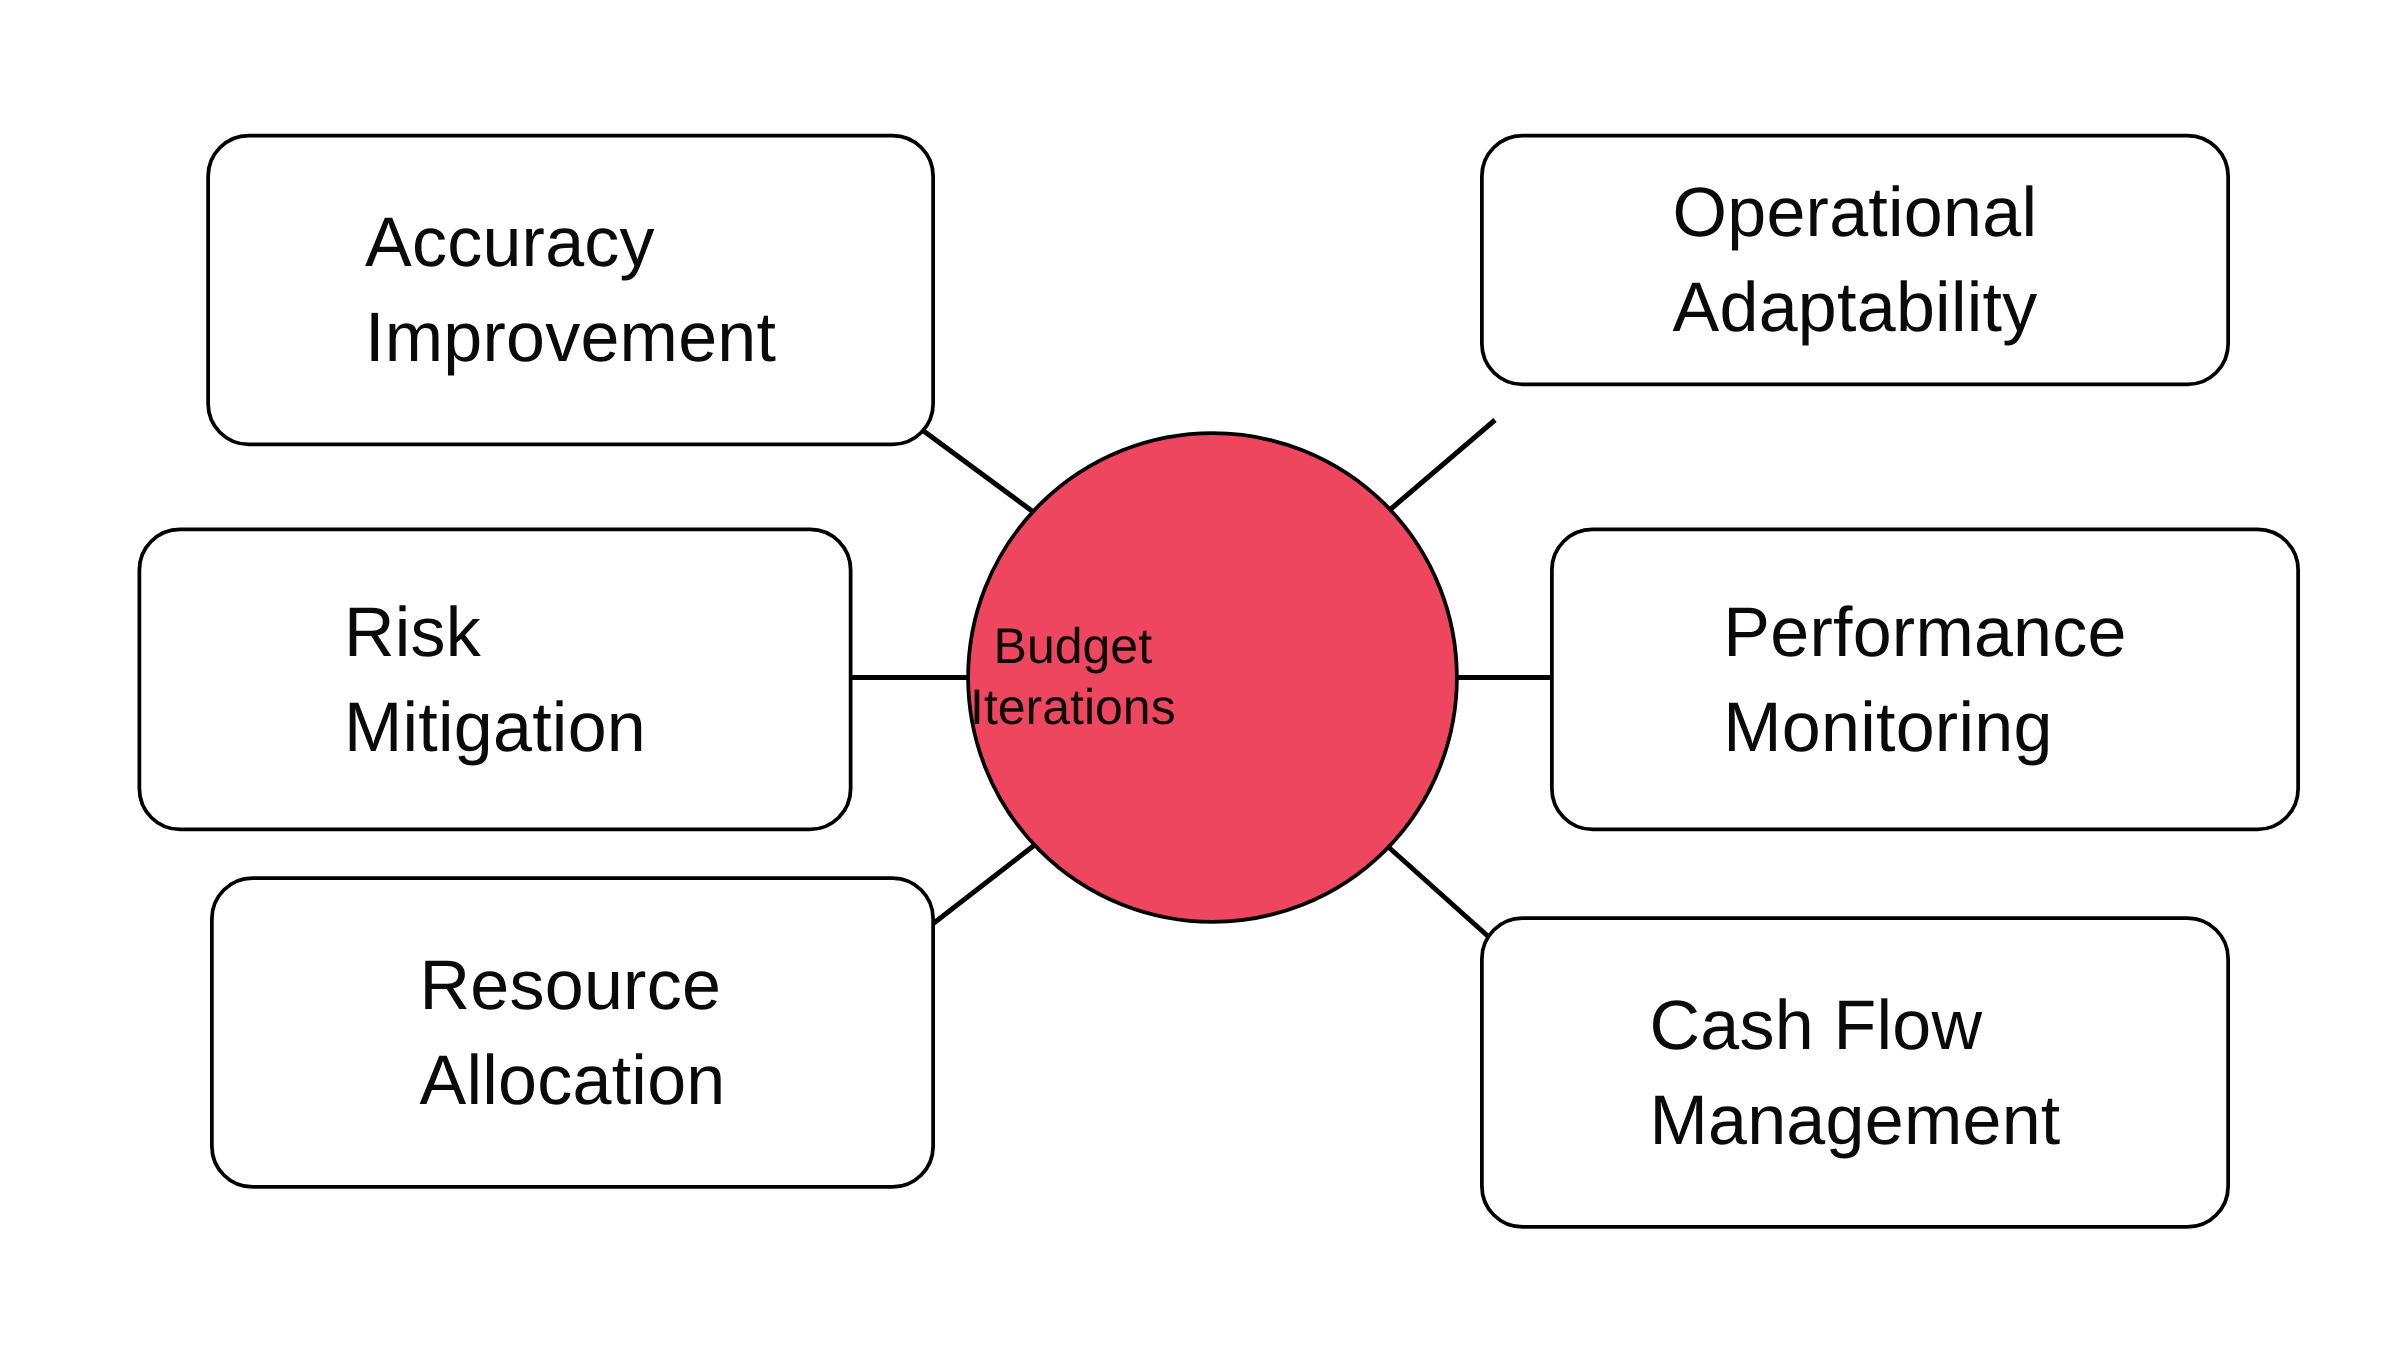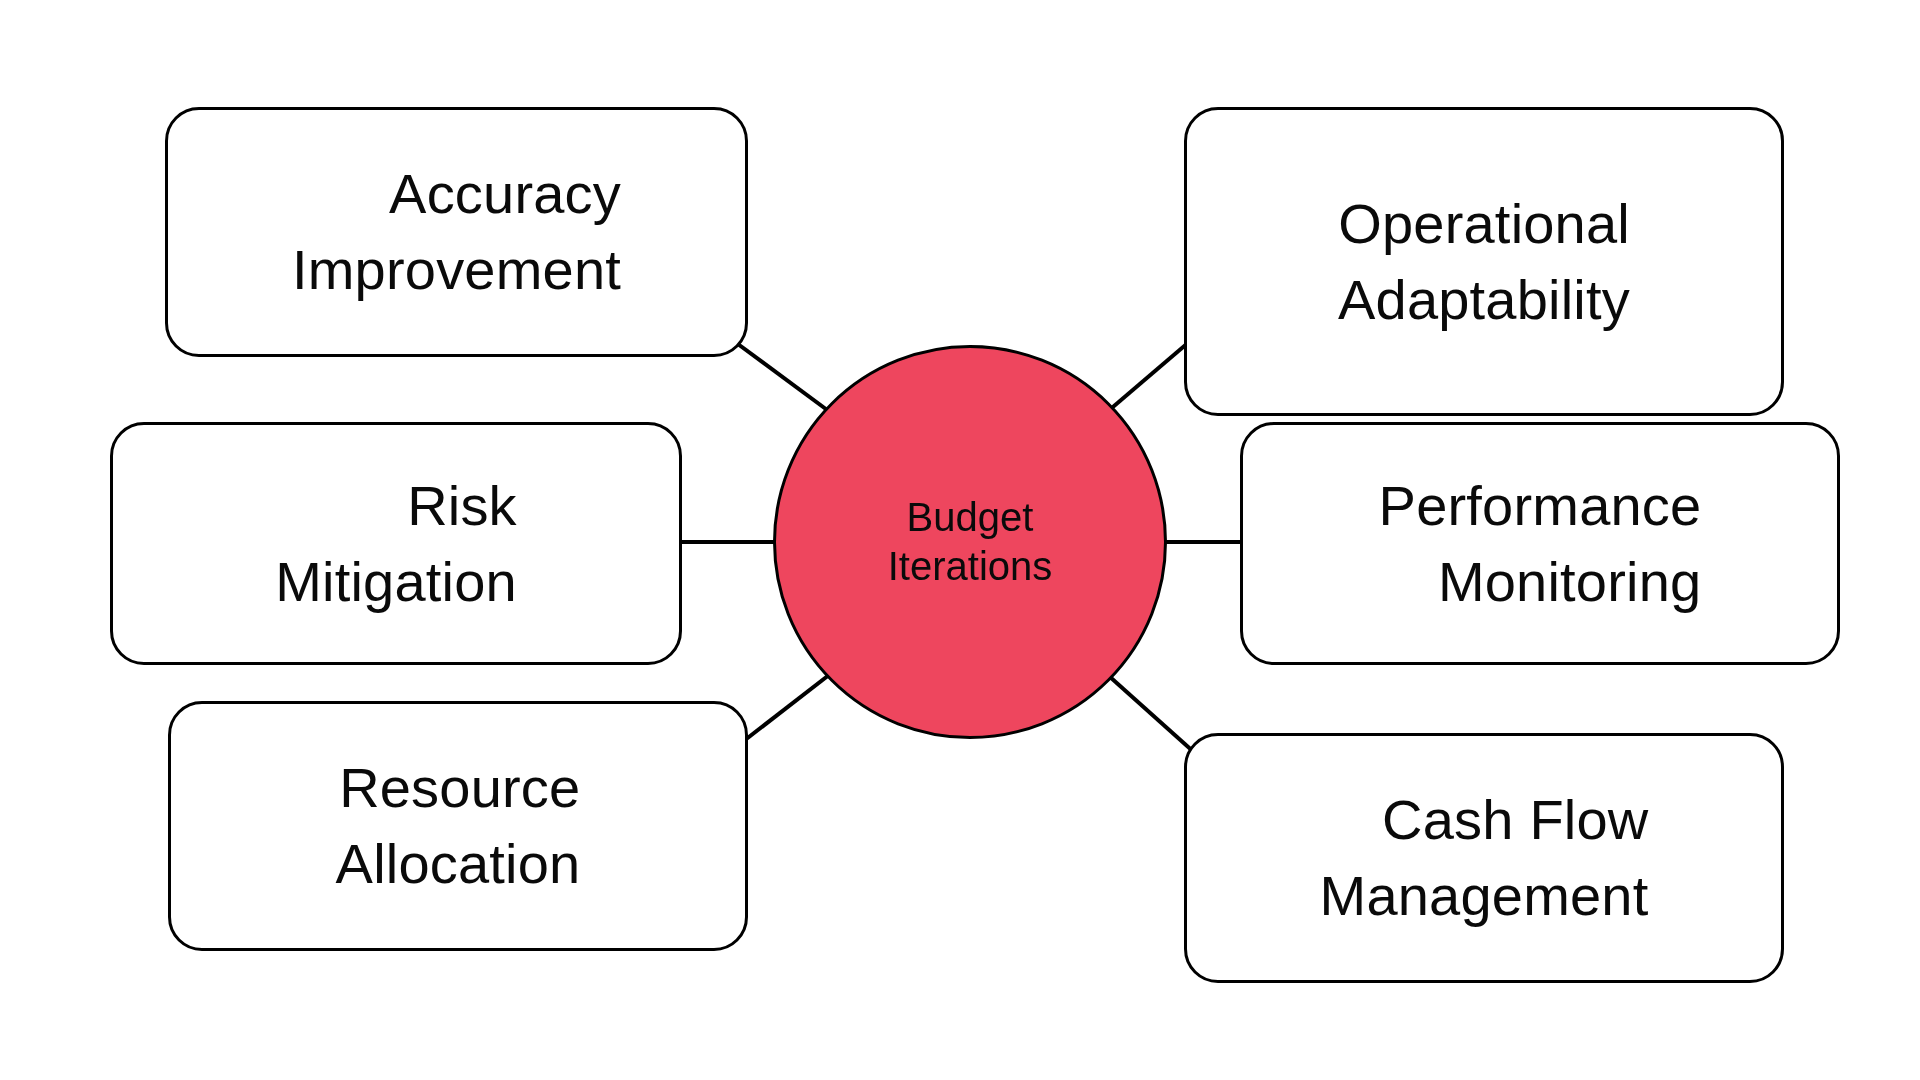--- a/index.html
+++ b/index.html
@@ -28,55 +28,55 @@
   }
   .node-box {
     position: absolute;
     box-sizing: border-box;
     background: #ffffff;
     border: 3px solid #000000;
     border-radius: 34px;
     display: flex;
     align-items: center;
     justify-content: center;
-    text-align: right;
+    text-align: left;
     z-index: 2;
   }
   .node-label {
     font-size: 56px;
     line-height: 1.35;
     color: #0a0a0a;
     font-weight: 400;
     letter-spacing: 0.2px;
     padding: 0 14px;
     white-space: pre-line;
   }
   #center-node {
     position: absolute;
     box-sizing: border-box;
     border: 3px solid #000000;
     border-radius: 50%;
     display: flex;
     align-items: center;
-    justify-content: center;
+    justify-content: flex-start;
     text-align: center;
     z-index: 3;
   }
   #center-label {
     font-size: 40px;
     line-height: 1.22;
     color: #0a0a0a;
     font-weight: 400;
     white-space: pre-line;
   }
   
   #box-accuracy-improvement   { left: 165px;  top: 107px; width: 583px;  height: 250px; }
   #box-risk-mitigation        { left: 110px;  top: 422px; width: 572px;  height: 243px; }
   #box-resource-allocation    { left: 168px;  top: 701px; width: 580px;  height: 250px; }
-  #box-operational-adaptability { left: 1184px; top: 107px; width: 600px; height: 309px; }
+  #box-operational-adaptability { left: 1184px; top: 107px; width: 600px; height: 202px; }
   #box-performance-monitoring { left: 1240px; top: 422px; width: 600px;  height: 243px; }
   #box-cash-flow-management   { left: 1184px; top: 733px; width: 600px;  height: 250px; }
   #center-node { left: 773px; top: 345px; width: 394px; height: 394px; }
 </style>
 </head>
 <body>
 
 <div id="diagram-root" style="background: rgb(255, 255, 255);">
 
   <svg id="connector-layer" viewBox="0 0 1920 1080" width="1920" height="1080" xmlns="http://www.w3.org/2000/svg">

